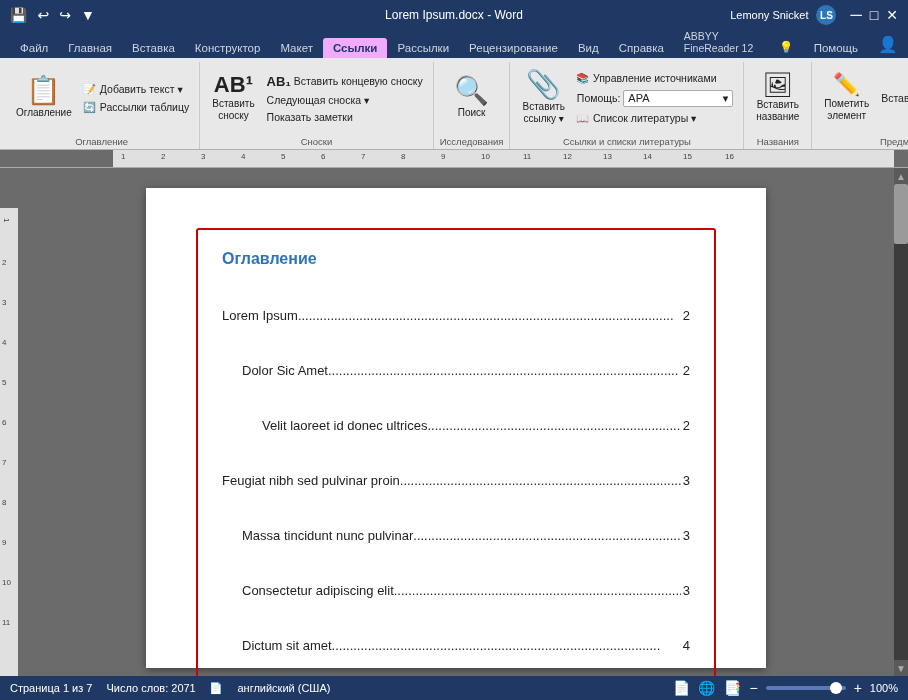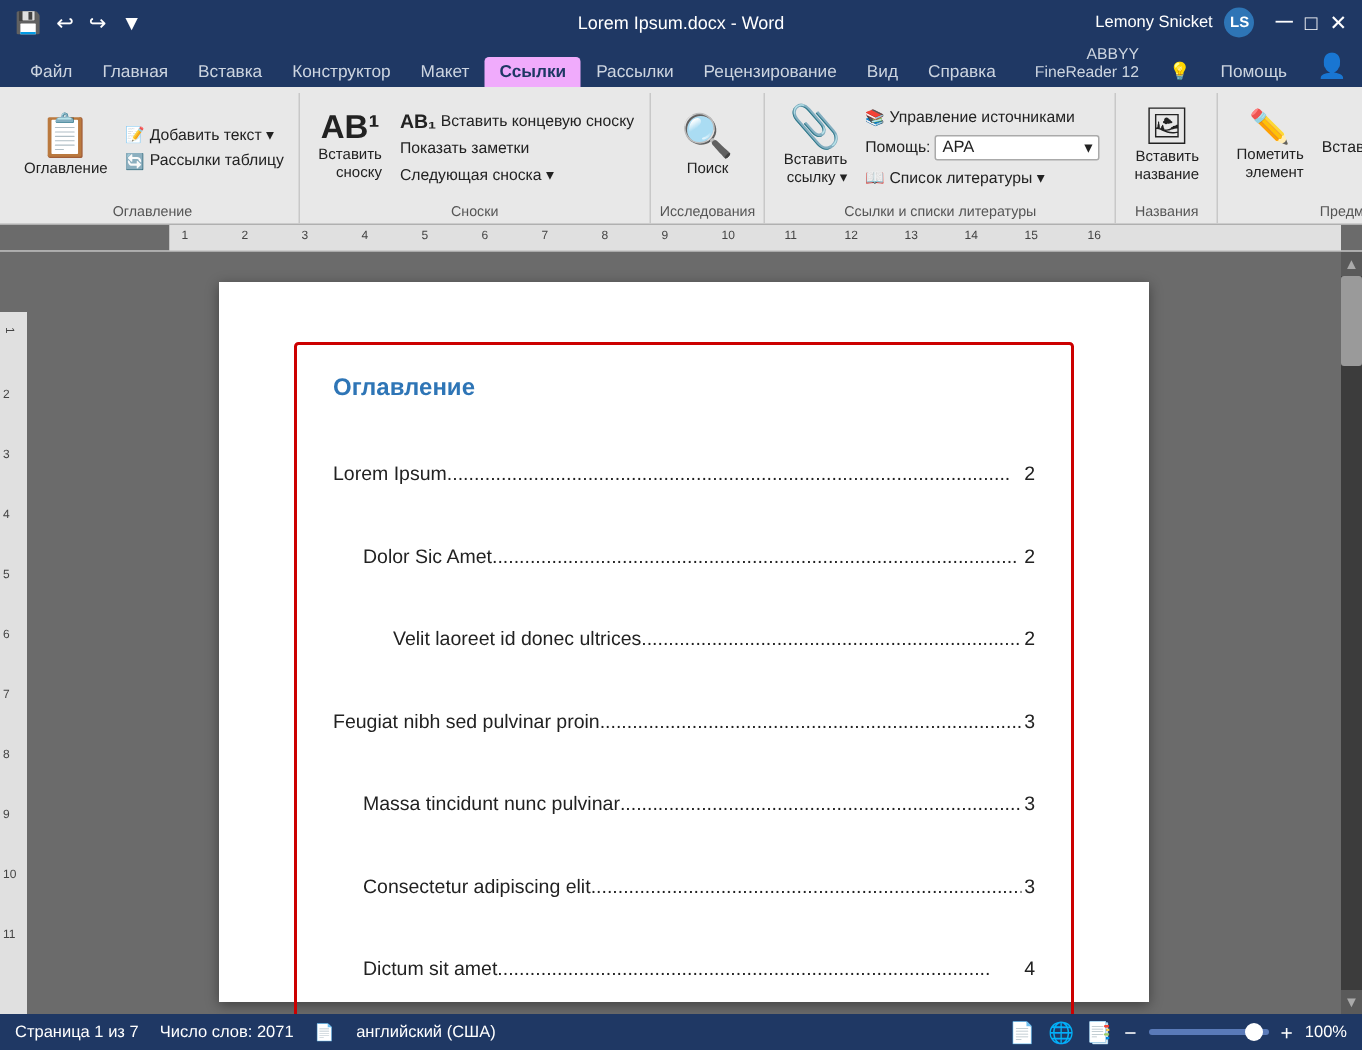--- a/index.html
+++ b/index.html
@@ -29,21 +29,20 @@
       display: flex;
       align-items: flex-end;
       padding-left: 10px;
     }
     .ribbon-tab {
       padding: 4px 10px;
       font-size: 11.5px;
       color: #cdd5e0;
       cursor: pointer;
       border-radius: 3px 3px 0 0;
-      text-align: right;
     }
     .ribbon-tab.active {
       background: #f0abfc;
       color: #1f3864;
       font-weight: 600;
     }
 
     
     .ribbon {
       background: #e8e8e8;
@@ -78,21 +77,21 @@
       padding: 3px 6px;
       cursor: pointer;
       border-radius: 3px;
       font-size: 10px;
       color: #222;
       gap: 2px;
       min-width: 44px;
       height: 72px;
     }
     .ribbon-btn-large .icon { font-size: 28px; line-height: 1; }
-    .ribbon-btn-large .label { font-size: 10px; text-align: right; line-height: 1.2; }
+    .ribbon-btn-large .label { font-size: 10px; text-align: center; line-height: 1.2; }
     .ribbon-btn-small {
       display: flex;
       align-items: center;
       gap: 3px;
       padding: 2px 4px;
       cursor: pointer;
       border-radius: 2px;
       font-size: 10.5px;
       color: #222;
       white-space: nowrap;
@@ -306,24 +305,24 @@
       <div class="ribbon-btn-large">
         <span class="icon" style="font-size:22px; font-weight:bold;">AB¹</span>
         <span class="label">Вставить<br>сноску</span>
       </div>
       <div class="ribbon-col">
         <div class="ribbon-btn-small">
           <span style="font-weight:bold; font-size:13px;">AB₁</span>
           <span>Вставить концевую сноску</span>
         </div>
         <div class="ribbon-btn-small">
+          <span>Следующая сноска ▾</span>
+        </div>
+        <div class="ribbon-btn-small">
           <span>Показать заметки</span>
-        </div>
-        <div class="ribbon-btn-small">
-          <span>Следующая сноска ▾</span>
         </div>
       </div>
     </div>
     <div class="ribbon-group-label">Сноски</div>
   </div>
 
   <div class="ribbon-group">
     <div class="ribbon-buttons">
       <div class="ribbon-btn-large">
         <span class="icon">🔍</span>

